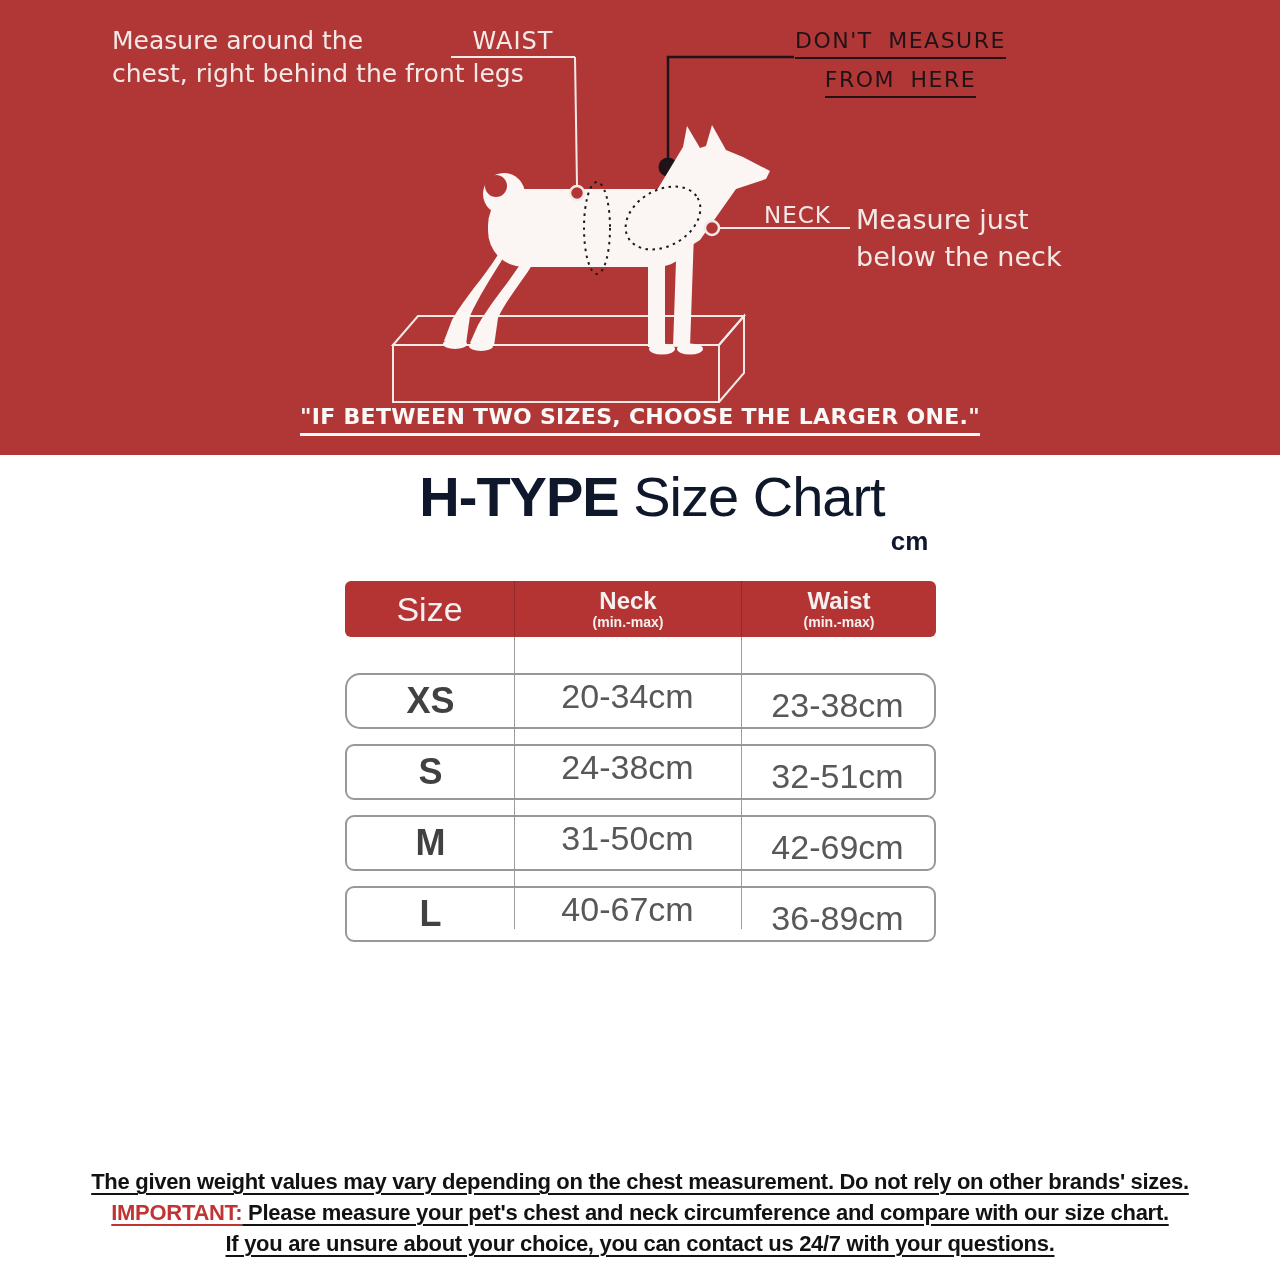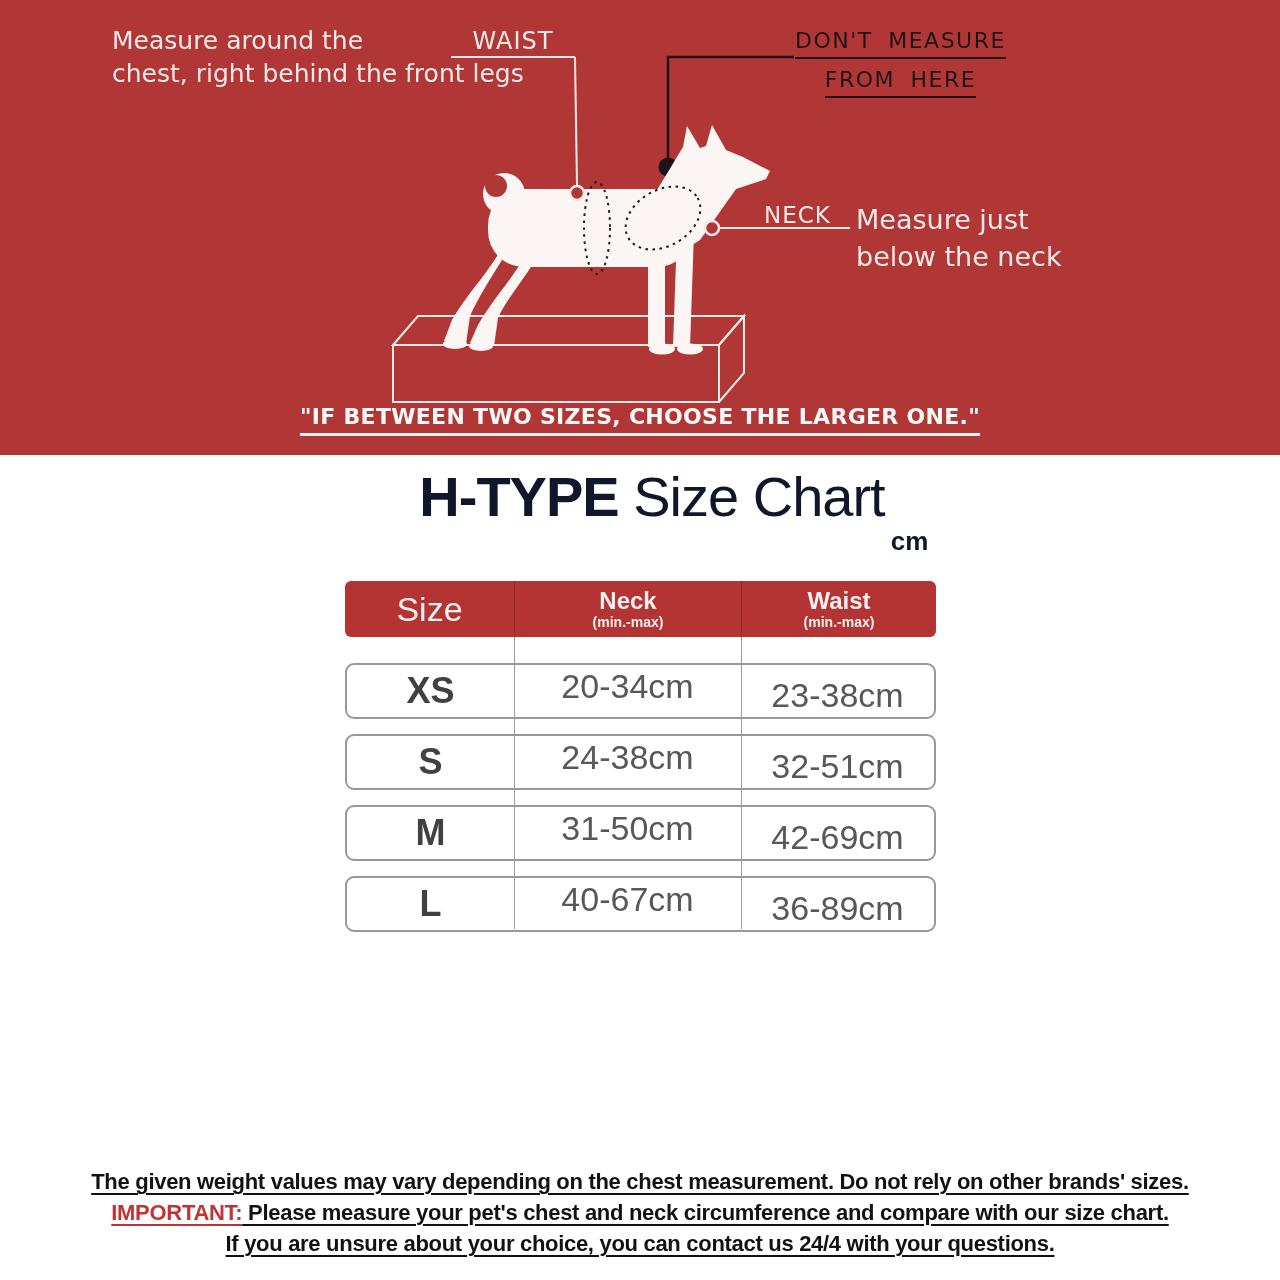--- a/index.html
+++ b/index.html
@@ -34,21 +34,21 @@
   .vline.v1{left:169px;} .vline.v2{left:396px;}
   .thead{position:relative;height:56px;background:#B43434;border-radius:6px;
          display:grid;grid-template-columns:169px 227px 195px;}
   .thead .hc{display:flex;flex-direction:column;align-items:center;justify-content:center;color:#F5F0F0;}
   .thead .hc.sep{border-left:1px solid rgba(0,0,0,0.18);}
   .h-size{font-size:34px;}
   .h-main{font-size:24px;font-weight:bold;line-height:26px;}
   .h-sub{font-size:14px;font-weight:bold;line-height:17px;}
   .trow{position:relative;height:56px;border:2px solid #989898;border-radius:9px;box-sizing:border-box;
         display:grid;grid-template-columns:167px 227px 193px;margin-top:15px;background:transparent;}
-  .trow.first{margin-top:26px;}
+  .trow.first{margin-top:36px;border-radius:15px;}
   .trow .c{display:flex;align-items:center;justify-content:center;}
   .c-size{font-size:36px;font-weight:bold;color:#414141;}
   .c-neck{font-size:34px;color:#585858;padding-bottom:9px;}
   .c-waist{font-size:34px;color:#585858;padding-top:9px;}
 
   
   .footer{position:absolute;left:0;top:1166px;width:1280px;text-align:center;color:#121212;
           font-size:22px;font-weight:bold;letter-spacing:-0.3px;line-height:31px;}
   .footer .u{text-decoration:underline;text-decoration-thickness:2px;text-underline-offset:4px;}
   .footer .red{color:#C13434;}
@@ -165,16 +165,16 @@
     <div class="trow">
       <div class="c c-size">L</div>
       <div class="c c-neck">40-67cm</div>
       <div class="c c-waist">36-89cm</div>
     </div>
   </div>
 
   <div class="footer">
     <div><span class="u">The given weight values may vary depending on the chest measurement. Do not rely on other brands' sizes.</span></div>
     <div><span class="red u">IMPORTANT:</span><span class="u"> Please measure your pet's chest and neck circumference and compare with our size chart.</span></div>
-    <div><span class="u">If you are unsure about your choice, you can contact us 24/4 with your questions.</span></div>
+    <div><span class="u">If you are unsure about your choice, you can contact us 24/7 with your questions.</span></div>
   </div>
 
 </div>
 
 </body></html>

